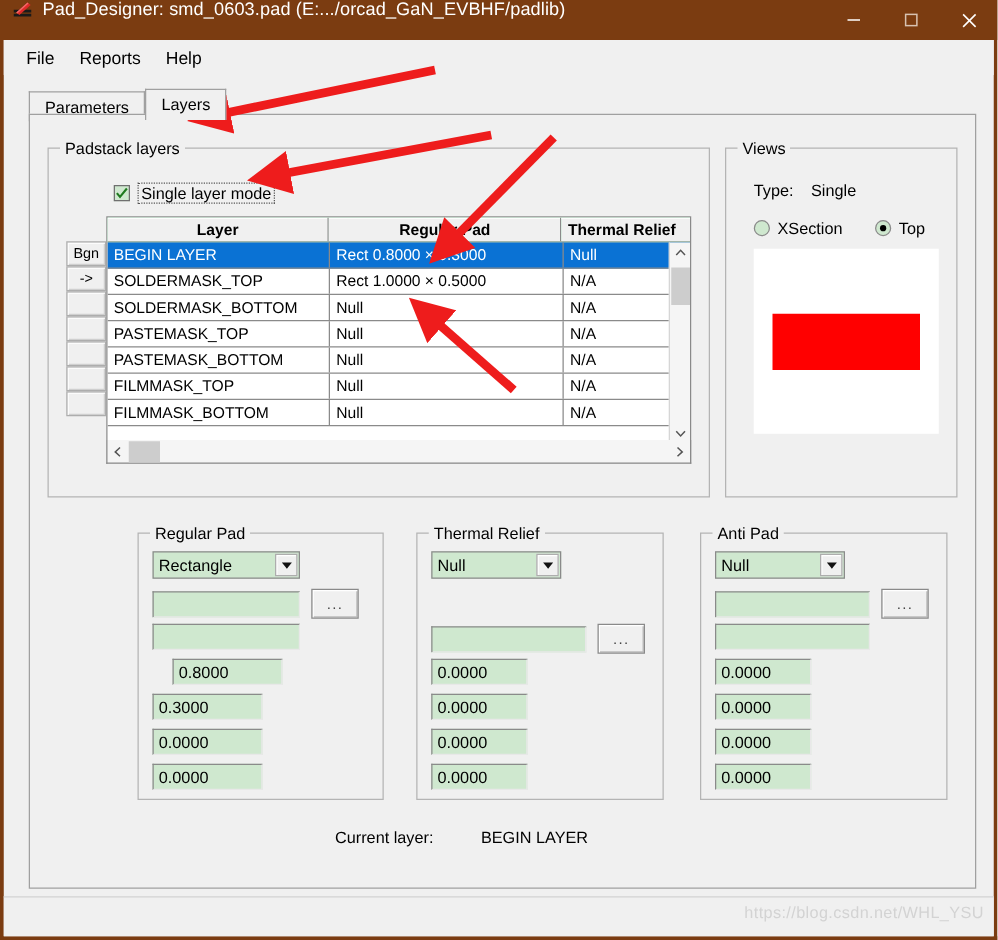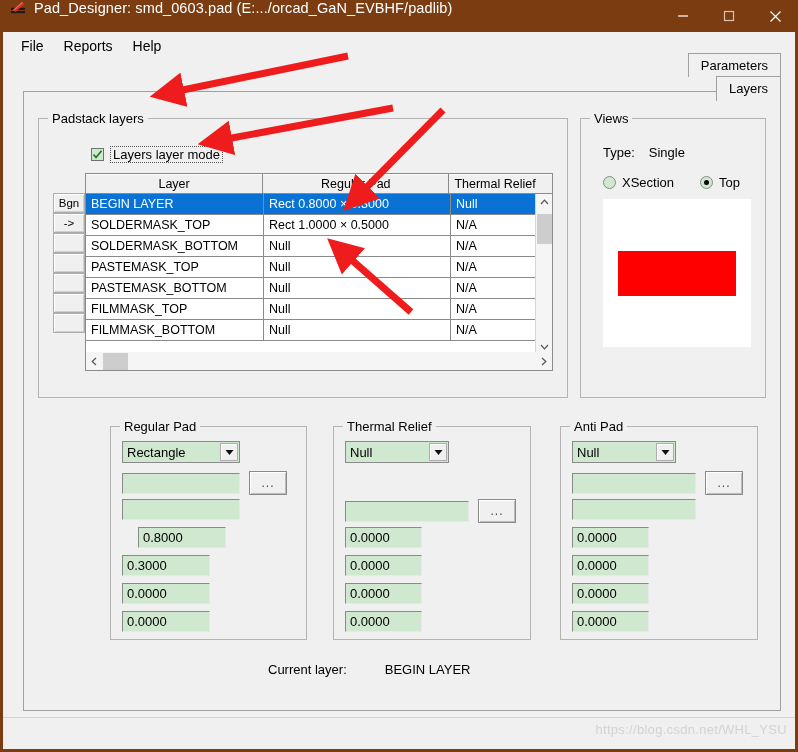--- a/index.html
+++ b/index.html
@@ -45,22 +45,22 @@
     position: absolute; top: 32px; left: 0; right: 0; height: 28px;
     background: #f0f0f0;
     display: flex; align-items: center; padding-left: 8px;
   }
   .menu-item {
     font-size: 14px; color: #000; padding: 3px 10px;
   }
 
   
   .tabstrip {
-    position: absolute; top: 52px; left: 20px; width: 758px; height: 24px;
-    display: flex; align-items: flex-end; flex-direction: column;
+    position: absolute; top: 72px; left: 20px; width: 758px; height: 24px;
+    display: flex; align-items: flex-end;
   }
   .tab {
     font-size: 13px; color: #000;
     padding: 4px 12px 4px 12px;
     border: 1px solid #a0a0a0;
     border-bottom: none;
     background: #f0f0f0;
     position: relative; top: 1px;
   }
   .tab.active {
@@ -138,20 +138,21 @@
   .grid {
     position: absolute; left: 32px; top: 0;
     width: 468px; height: 198px;
     border: 1px solid #8a8a8a;
     background: #ffffff;
     overflow: hidden;
   }
   .gridhdr {
     display: flex; height: 20px; background: #86efac;
     border-bottom: 1px solid #8a8a8a;
+    font-weight: bold;
   }
   .gh {
     border-right: 1px solid #8a8a8a;
     background: #f0f0f0;
     font-size: 12.5px; color: #000;
     display: flex; align-items: center; justify-content: center;
     box-shadow: inset 0 1px 0 #fff;
     overflow: hidden; white-space: nowrap;
   }
   .gh.c0 { width: 178px; }
@@ -344,21 +345,21 @@
 
     <div class="group" id="grp-padstack">
       <span class="group-title">Padstack layers</span>
 
       <div class="chk-row">
         <span class="chk-box">
           <svg width="11" height="11" viewBox="0 0 11 11">
             <path d="M1.5 5.5 L4 8.5 L9.5 1.8" fill="none" stroke="#1f7a1f" stroke-width="1.7"></path>
           </svg>
         </span>
-        <span class="chk-label">Layers layer mode</span>
+        <span class="chk-label">Single layer mode</span>
       </div>
 
       <div class="tablewrap">
 
         <div class="rowbtns">
           <div class="rowbtn">Bgn</div>
           <div class="rowbtn">-&gt;</div>
           <div class="rowbtn"></div>
           <div class="rowbtn"></div>
           <div class="rowbtn"></div>

